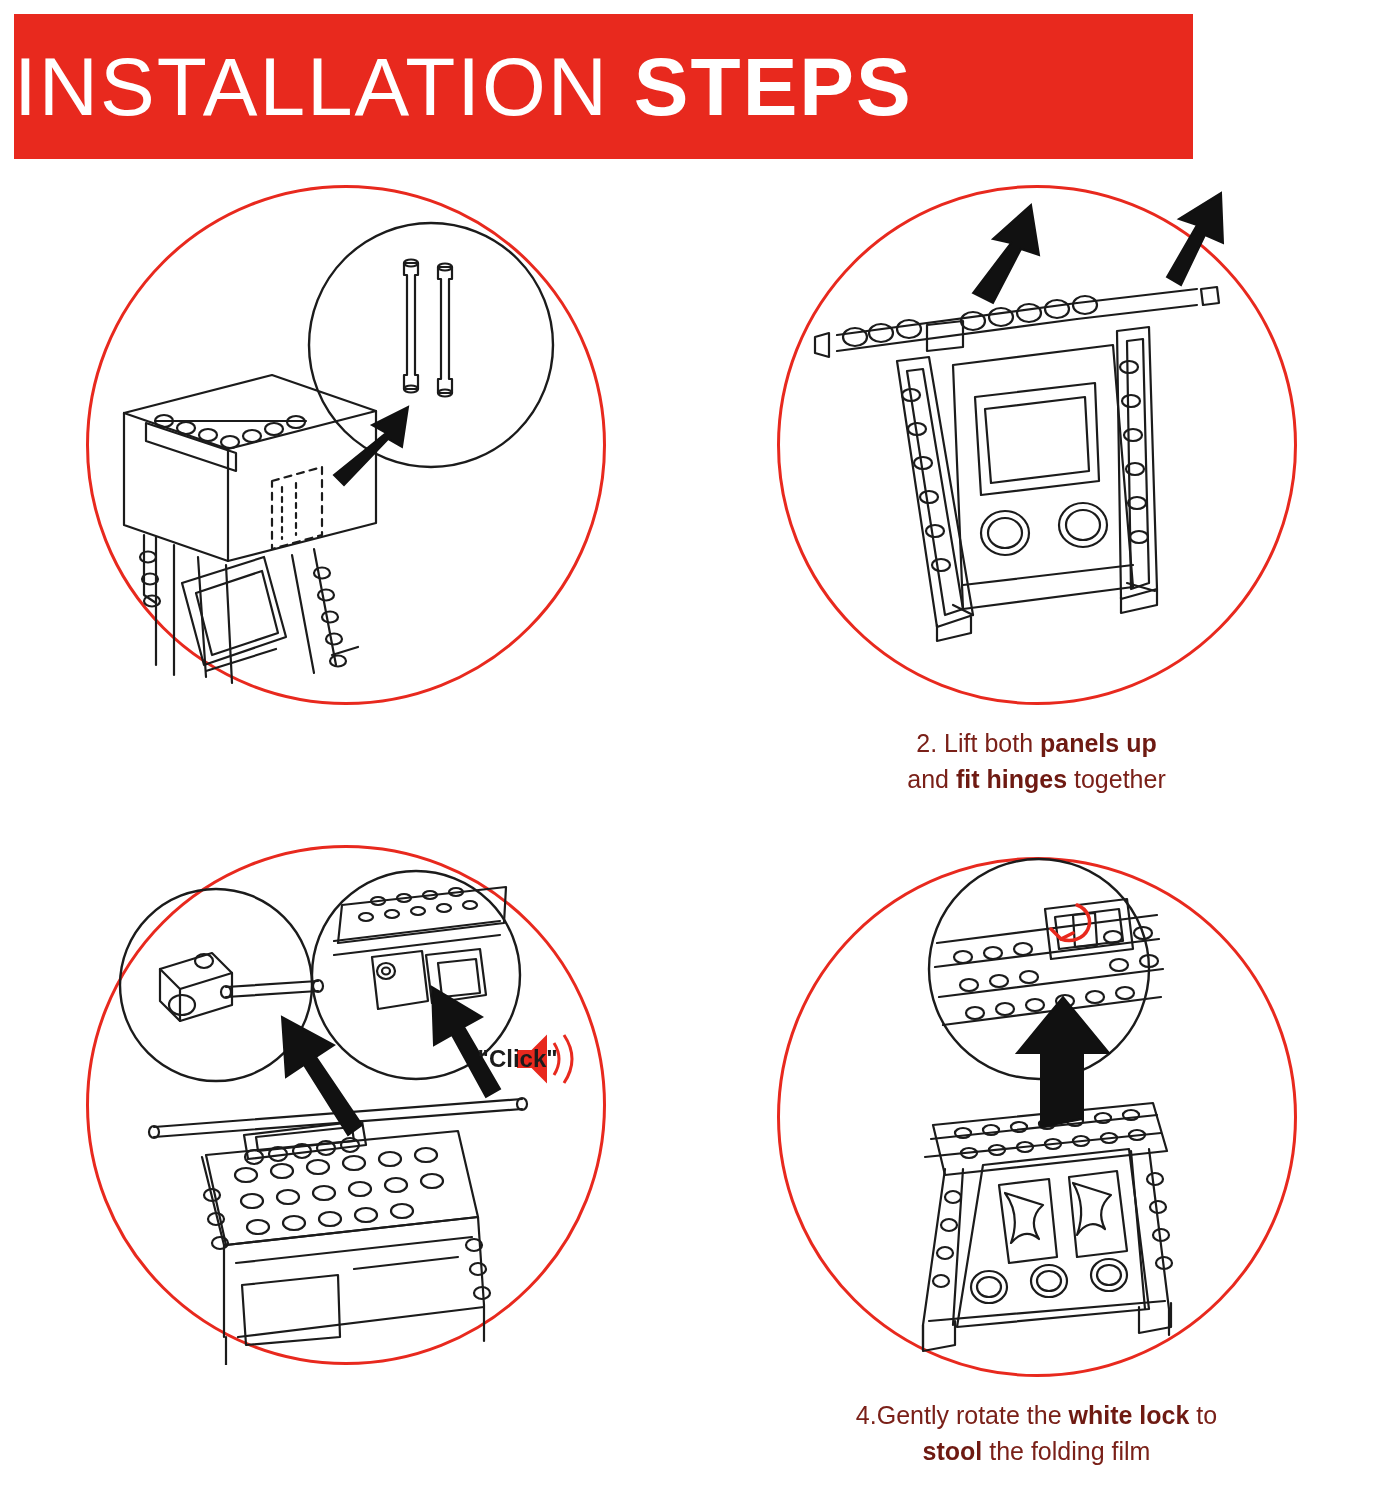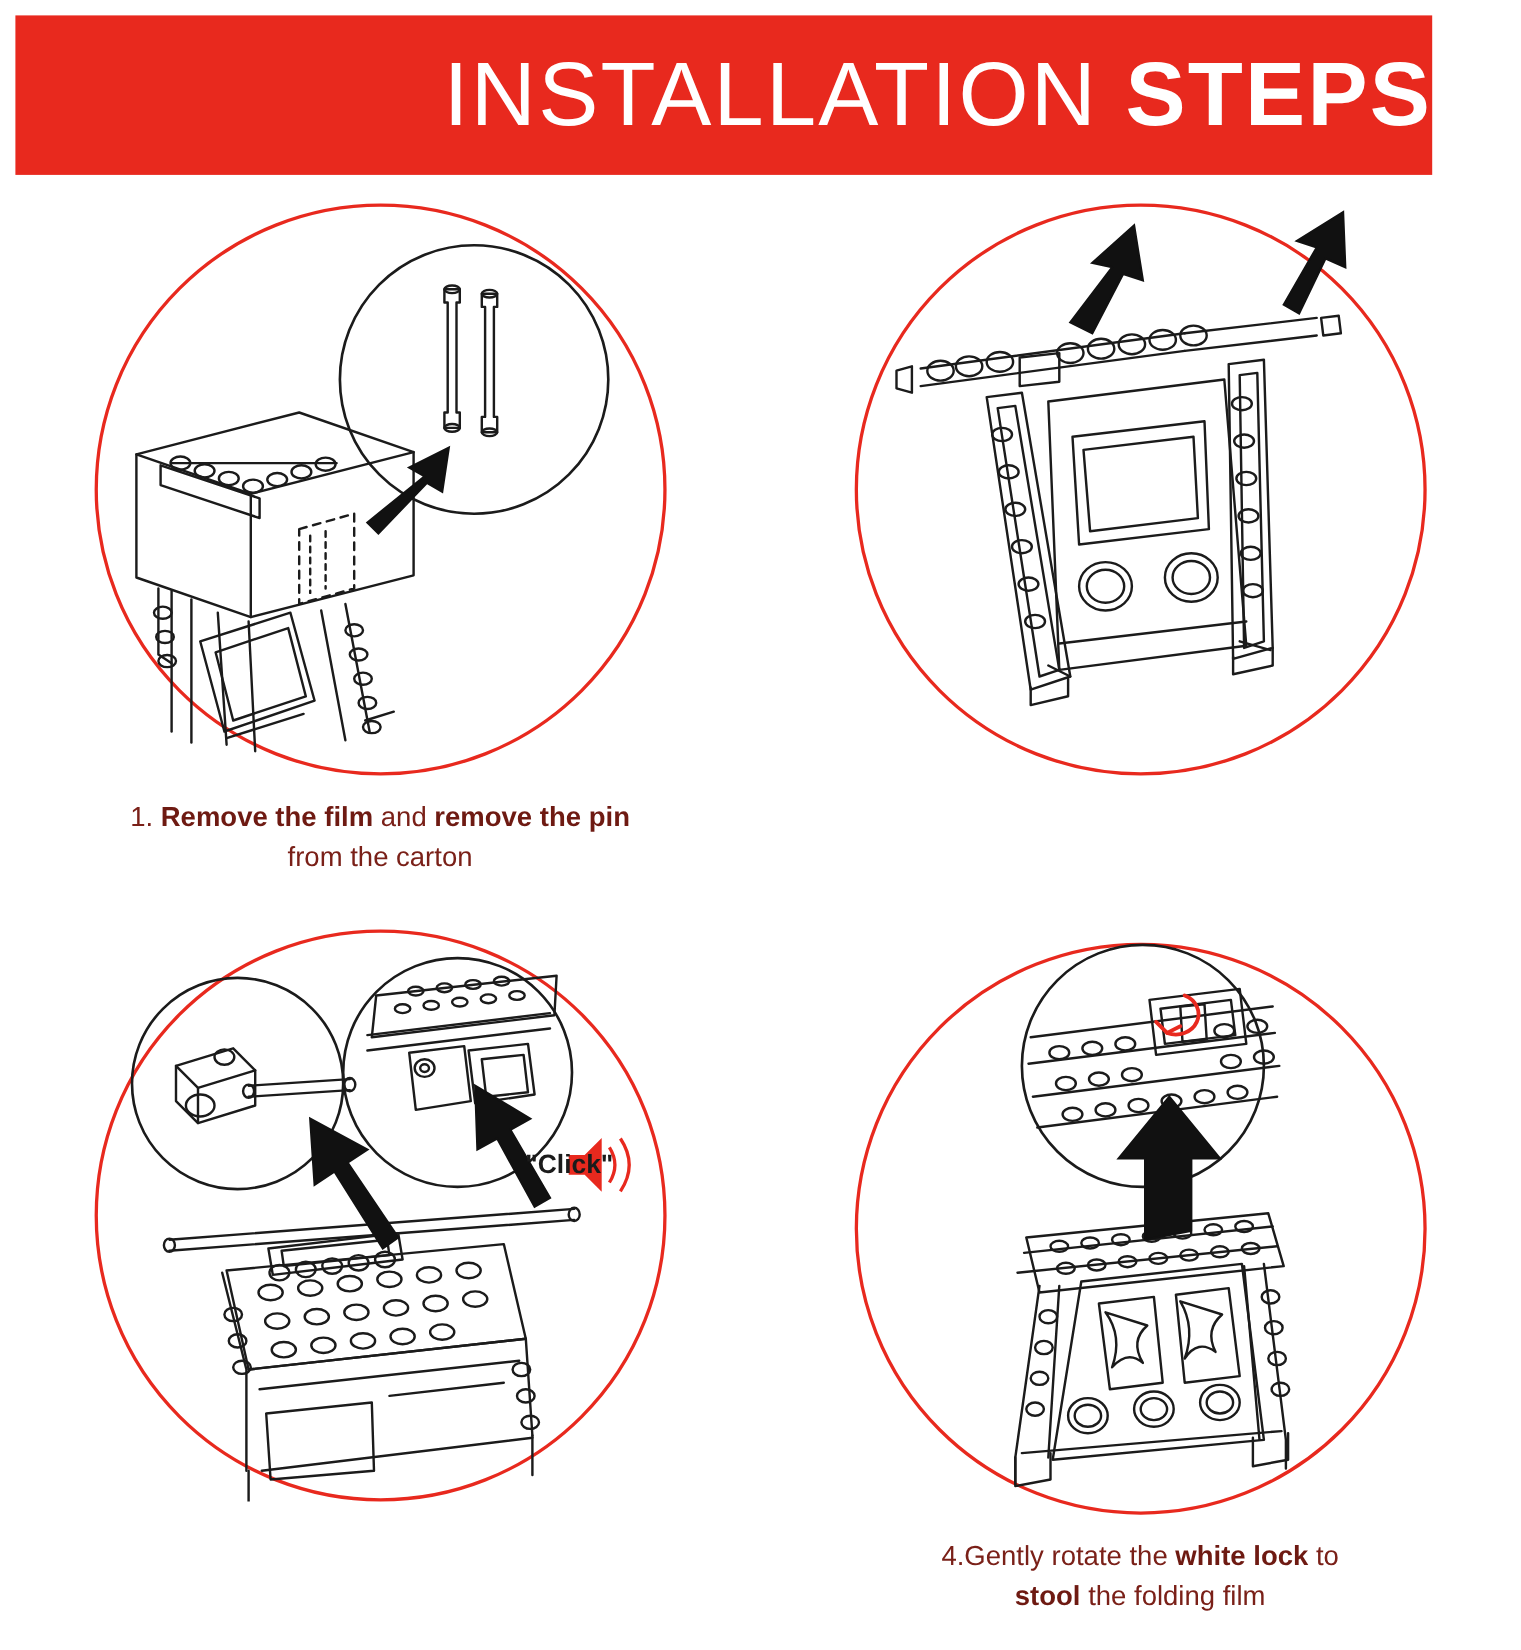--- a/index.html
+++ b/index.html
@@ -13,26 +13,26 @@
     font-family: "Liberation Sans", sans-serif;
     overflow: hidden;
     position: relative;
   }
 
   
   .header-banner {
     position: absolute;
     left: 14px;
     top: 14px;
-    width: 1288px;
+    width: 1179px;
     height: 145px;
     background: #e8291e;
     display: flex;
     align-items: center;
-    justify-content: flex-end;
+    justify-content: flex-start;
   }
   .header-title {
     color: #ffffff;
     font-size: 82px;
     letter-spacing: 2px;
     line-height: 1;
     white-space: nowrap;
     font-weight: 400;
   }
   .header-title .bold {
@@ -183,25 +183,20 @@
             </g>
 
             <path d="M120 486 l70 -22"></path>
             <path d="M246 470 l26 -8"></path>
           </g>
 
           <path d="M248 290 L300 248 L286 240 L322 222 L316 262 L302 254 L258 300 Z" fill="#111111" stroke="#111111" stroke-width="2"></path>
         </svg>
       </div>
     </div>
-    <div class="caption">
-      <span class="num">1.</span>
-      <span class="b">Remove the film</span><span> and </span><span class="b">remove the pin</span><br>
-      <span>from the carton</span>
-    </div>
   </div>
 
   <div class="step step-2">
     <div class="circle-wrap">
       <div class="circle-outline"></div>
       <div class="art">
         <svg viewBox="0 0 520 520" xmlns="http://www.w3.org/2000/svg">
           <g fill="none" stroke="#1b1b1b" stroke-width="2.2" stroke-linejoin="round" stroke-linecap="round">
 
             <path d="M60 150 L300 118"></path>
@@ -262,20 +257,25 @@
 
             <path d="M160 440 l0 16 l34 -8 l0 -16"></path>
             <path d="M344 412 l0 16 l36 -8 l0 -16"></path>
           </g>
 
           <path d="M196 108 L234 58 L216 54 L254 20 L262 70 L244 64 L216 118 Z" fill="#111111" stroke="#111111" stroke-width="2"></path>
 
           <path d="M390 92 L420 40 L402 34 L444 8 L446 58 L428 50 L404 100 Z" fill="#111111" stroke="#111111" stroke-width="2"></path>
         </svg>
       </div>
+    </div>
+    <div class="caption">
+      <span class="num">2.</span>
+      <span>Lift both </span><span class="b">panels up</span><br>
+      <span>and </span><span class="b">fit hinges</span><span> together</span>
     </div>
   </div>
 
   <div class="step step-3">
     <div class="circle-wrap">
       <div class="circle-outline"></div>
       <div class="art">
         <svg viewBox="0 0 520 520" xmlns="http://www.w3.org/2000/svg">
           <g fill="none" stroke="#1b1b1b" stroke-width="2.2" stroke-linejoin="round" stroke-linecap="round">
 

